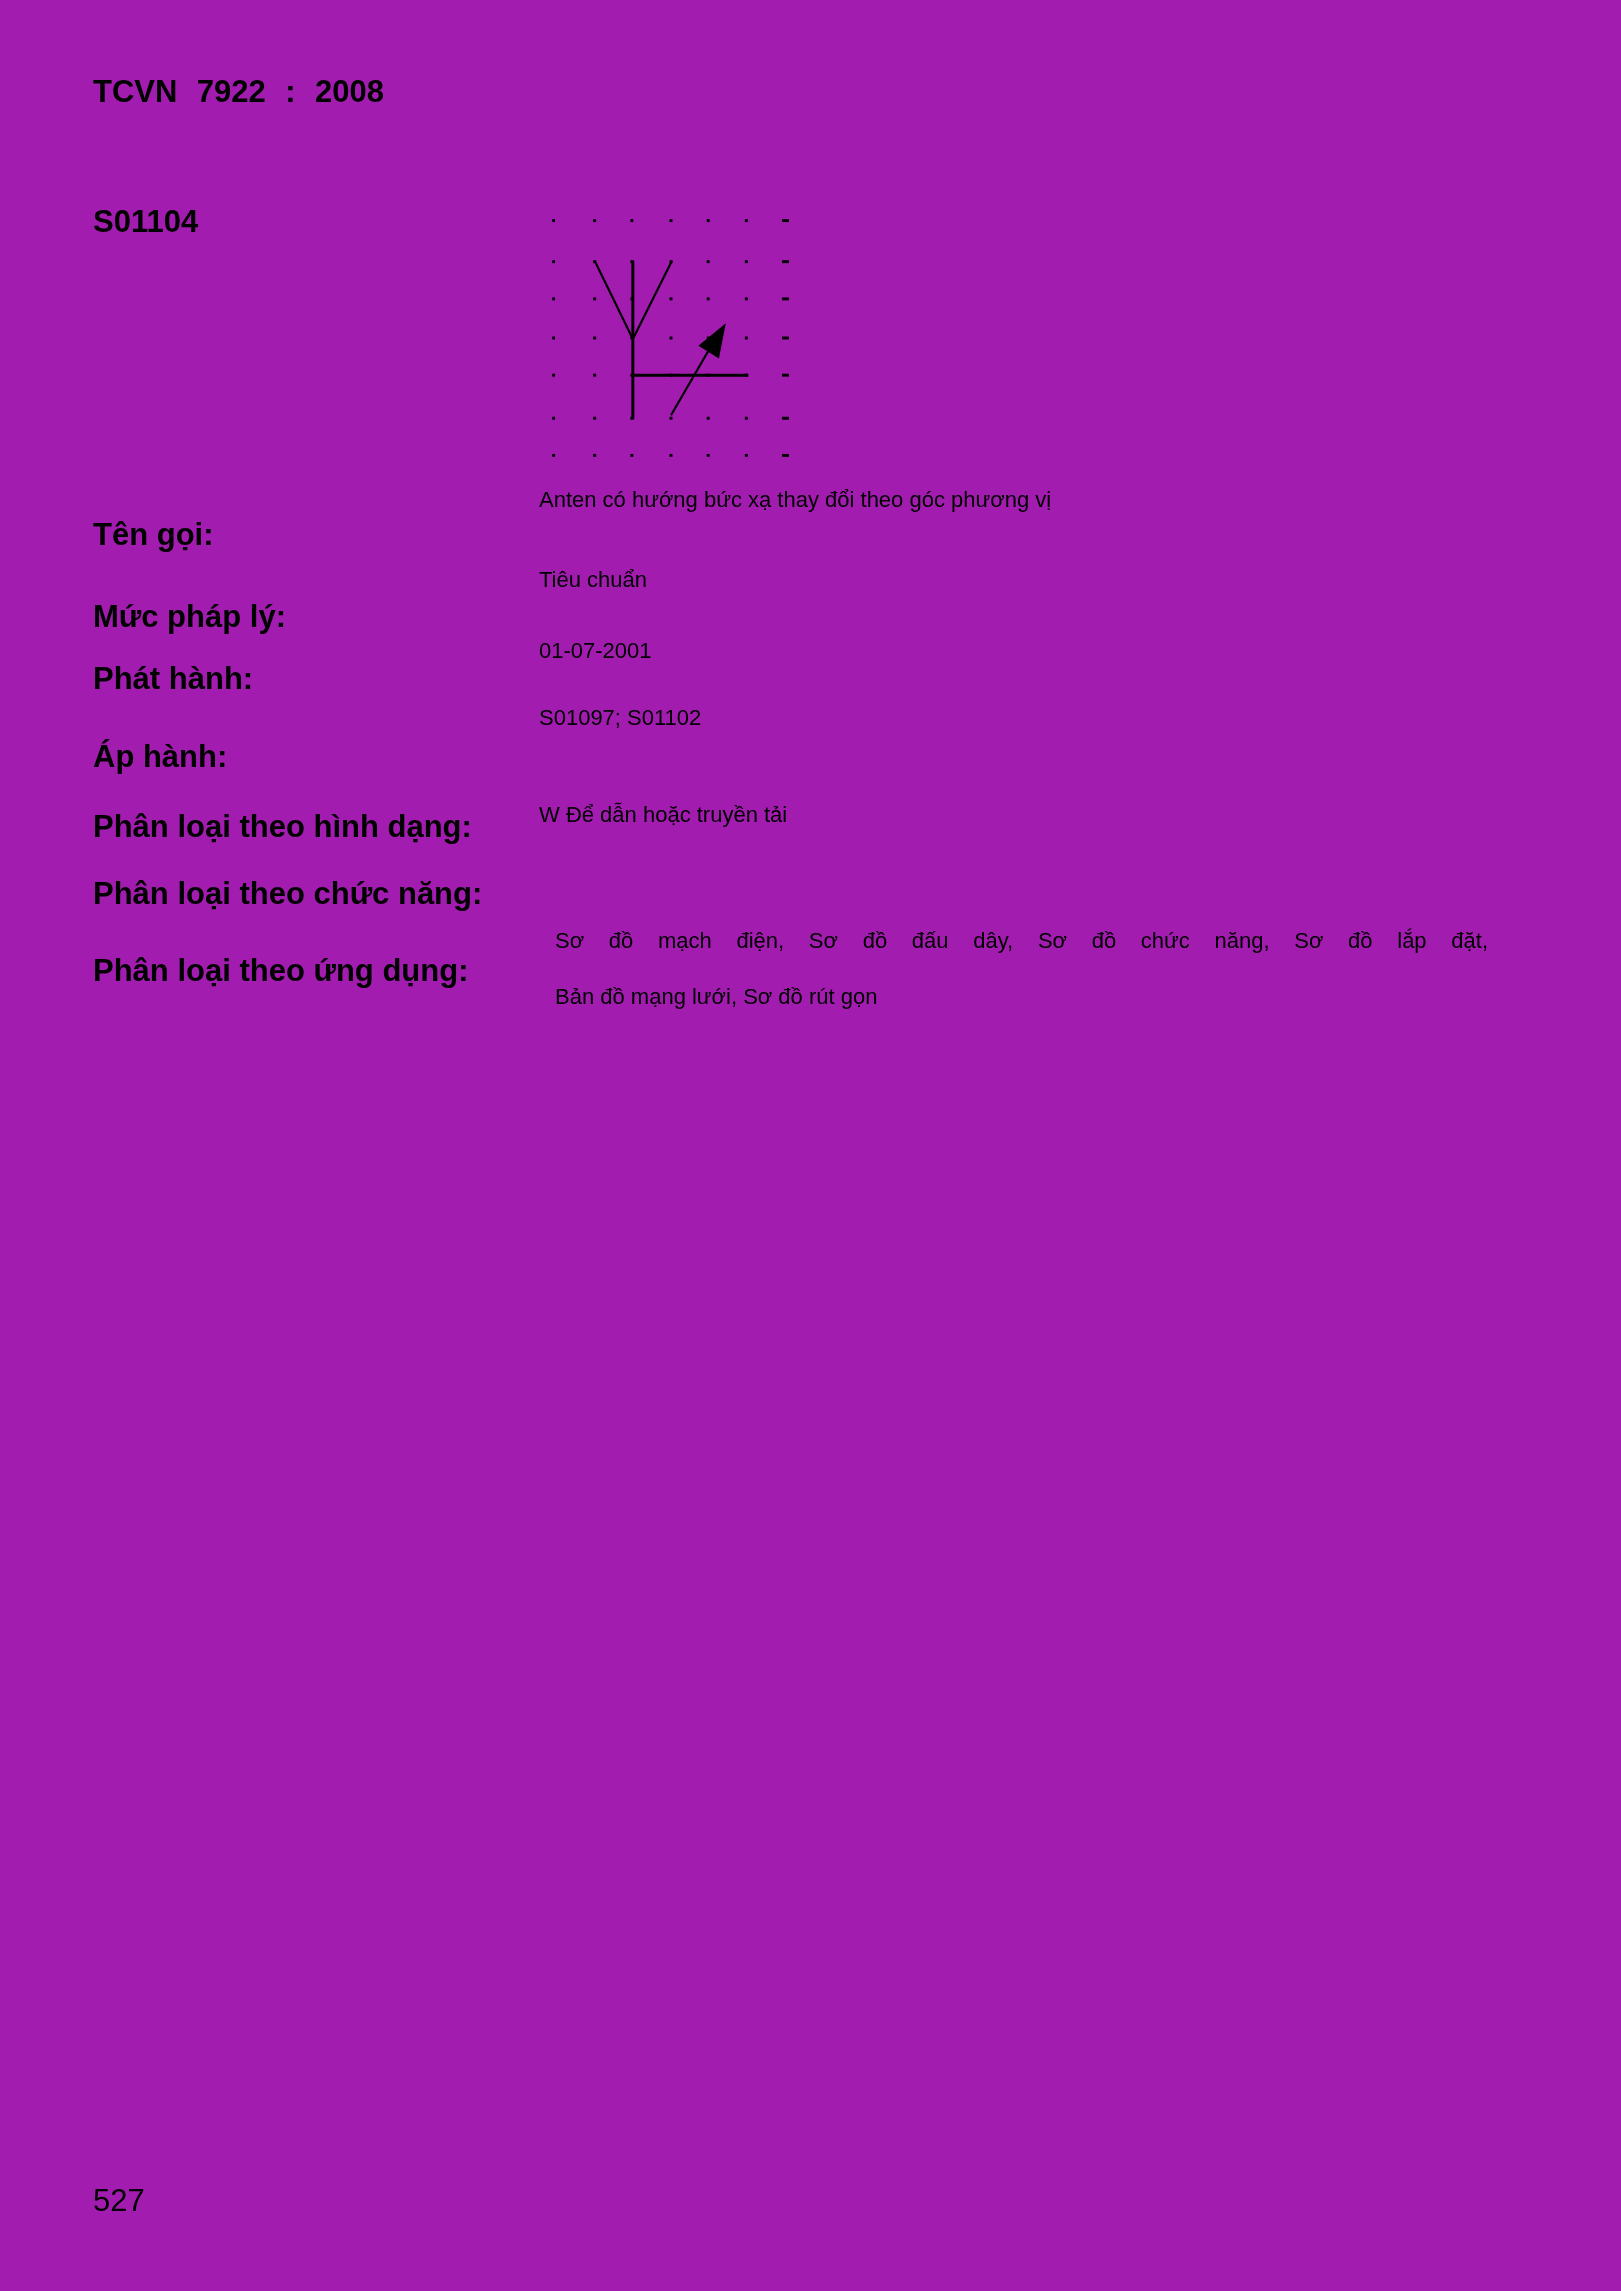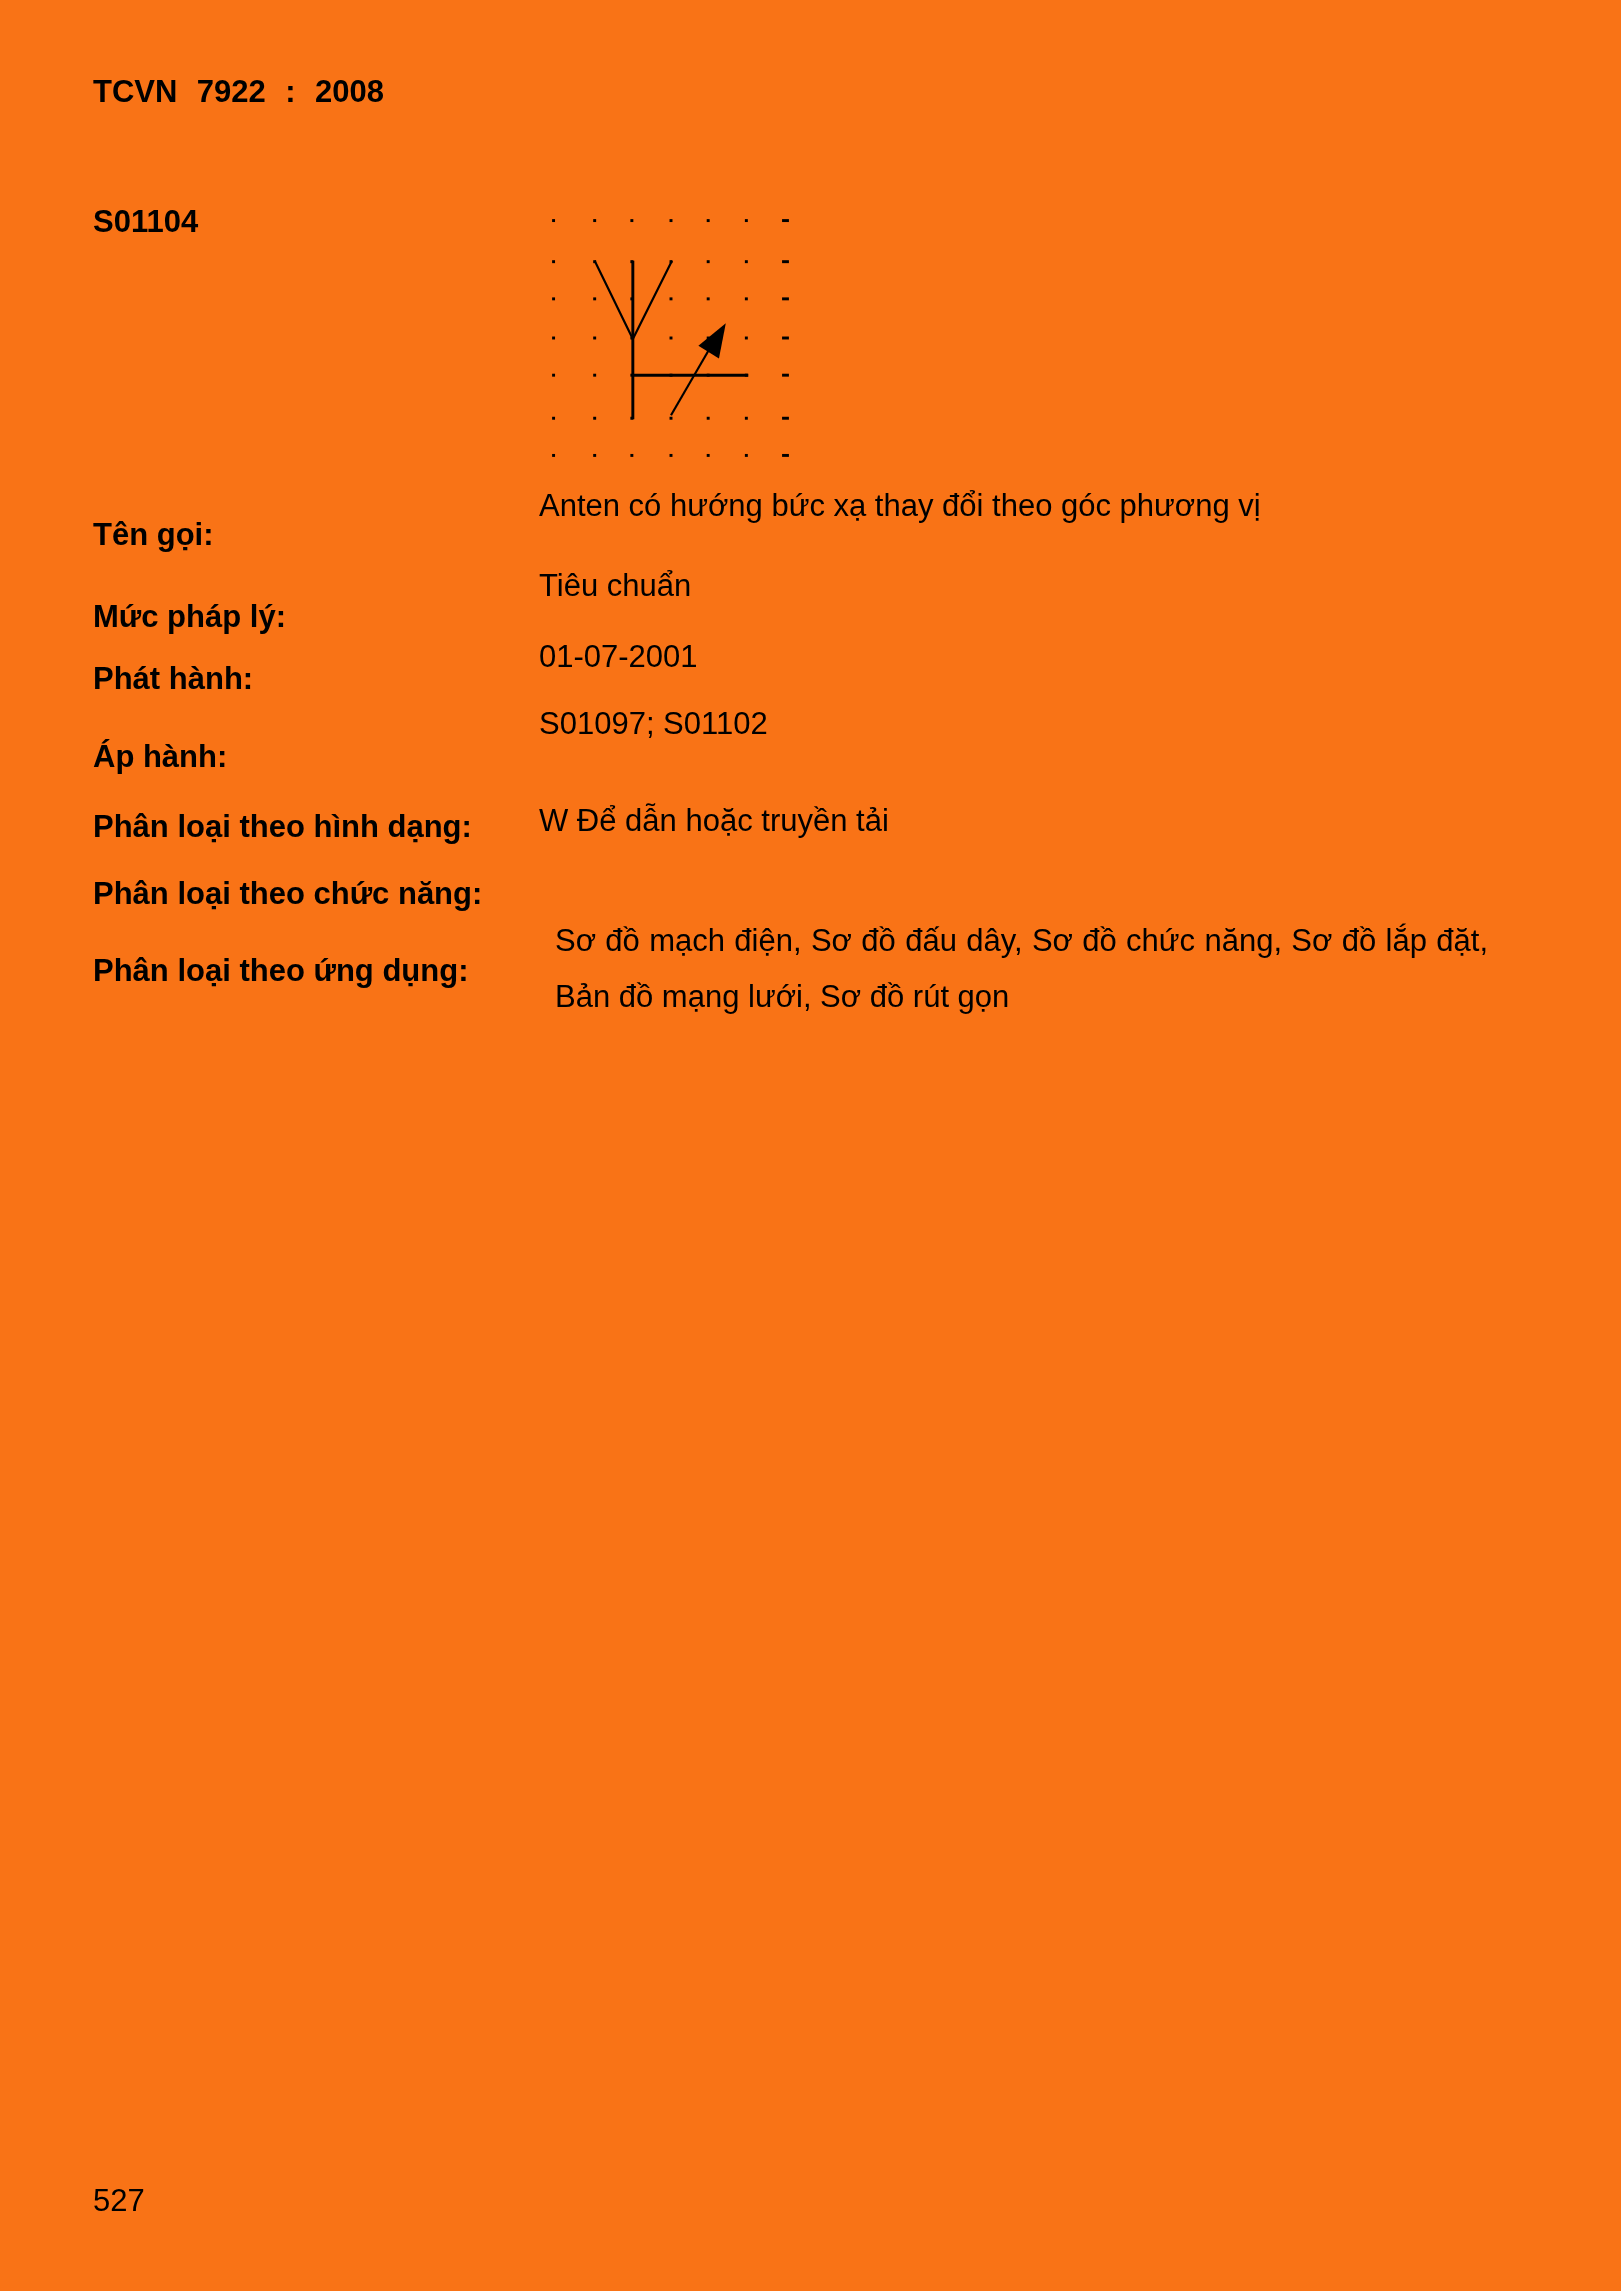--- a/index.html
+++ b/index.html
@@ -3,21 +3,21 @@
 <meta charset="utf-8">
 <style>
   * { margin: 0; padding: 0; box-sizing: border-box; }
   html, body { background: #ffffff; }
   body {
     width: 1621px; height: 2292px;
     position: relative;
     font-family: "Liberation Sans", "DejaVu Sans", sans-serif;
     color: #000;
   }
-  .page { position: absolute; inset: 0; background: #f97316; }
+  .page { position: absolute; inset: 0; background: #a21caf; }
 
   .header-title {
     position: absolute; left: 93px; top: 74px;
     font-size: 31px; font-weight: bold; word-spacing: 10.8px;
     white-space: nowrap;
   }
   .symbol-code {
     position: absolute; left: 93px; top: 204px;
     font-size: 31px; font-weight: bold;
   }
@@ -31,21 +31,21 @@
   .symbol-svg rect, .symbol-svg polygon { fill: #000; }
 
   .lbl {
     position: absolute; left: 93px;
     font-size: 31px; font-weight: bold; line-height: 1.2;
     white-space: nowrap;
     margin-top: 30px;
   }
   .val {
     position: absolute; left: 539px; width: 933px;
-    font-size: 31px; font-weight: normal; line-height: 1.2;
+    font-size: 22px; font-weight: normal; line-height: 1.2;
   }
   .val.multiline { line-height: 56px; margin-left: 16px; }
   .val.multiline .jline {
     text-align: justify;
     text-align-last: justify;
     -moz-text-align-last: justify;
   }
   .page-number {
     position: absolute; left: 93px; top: 2182px;
     font-size: 31px; line-height: 1.2;

